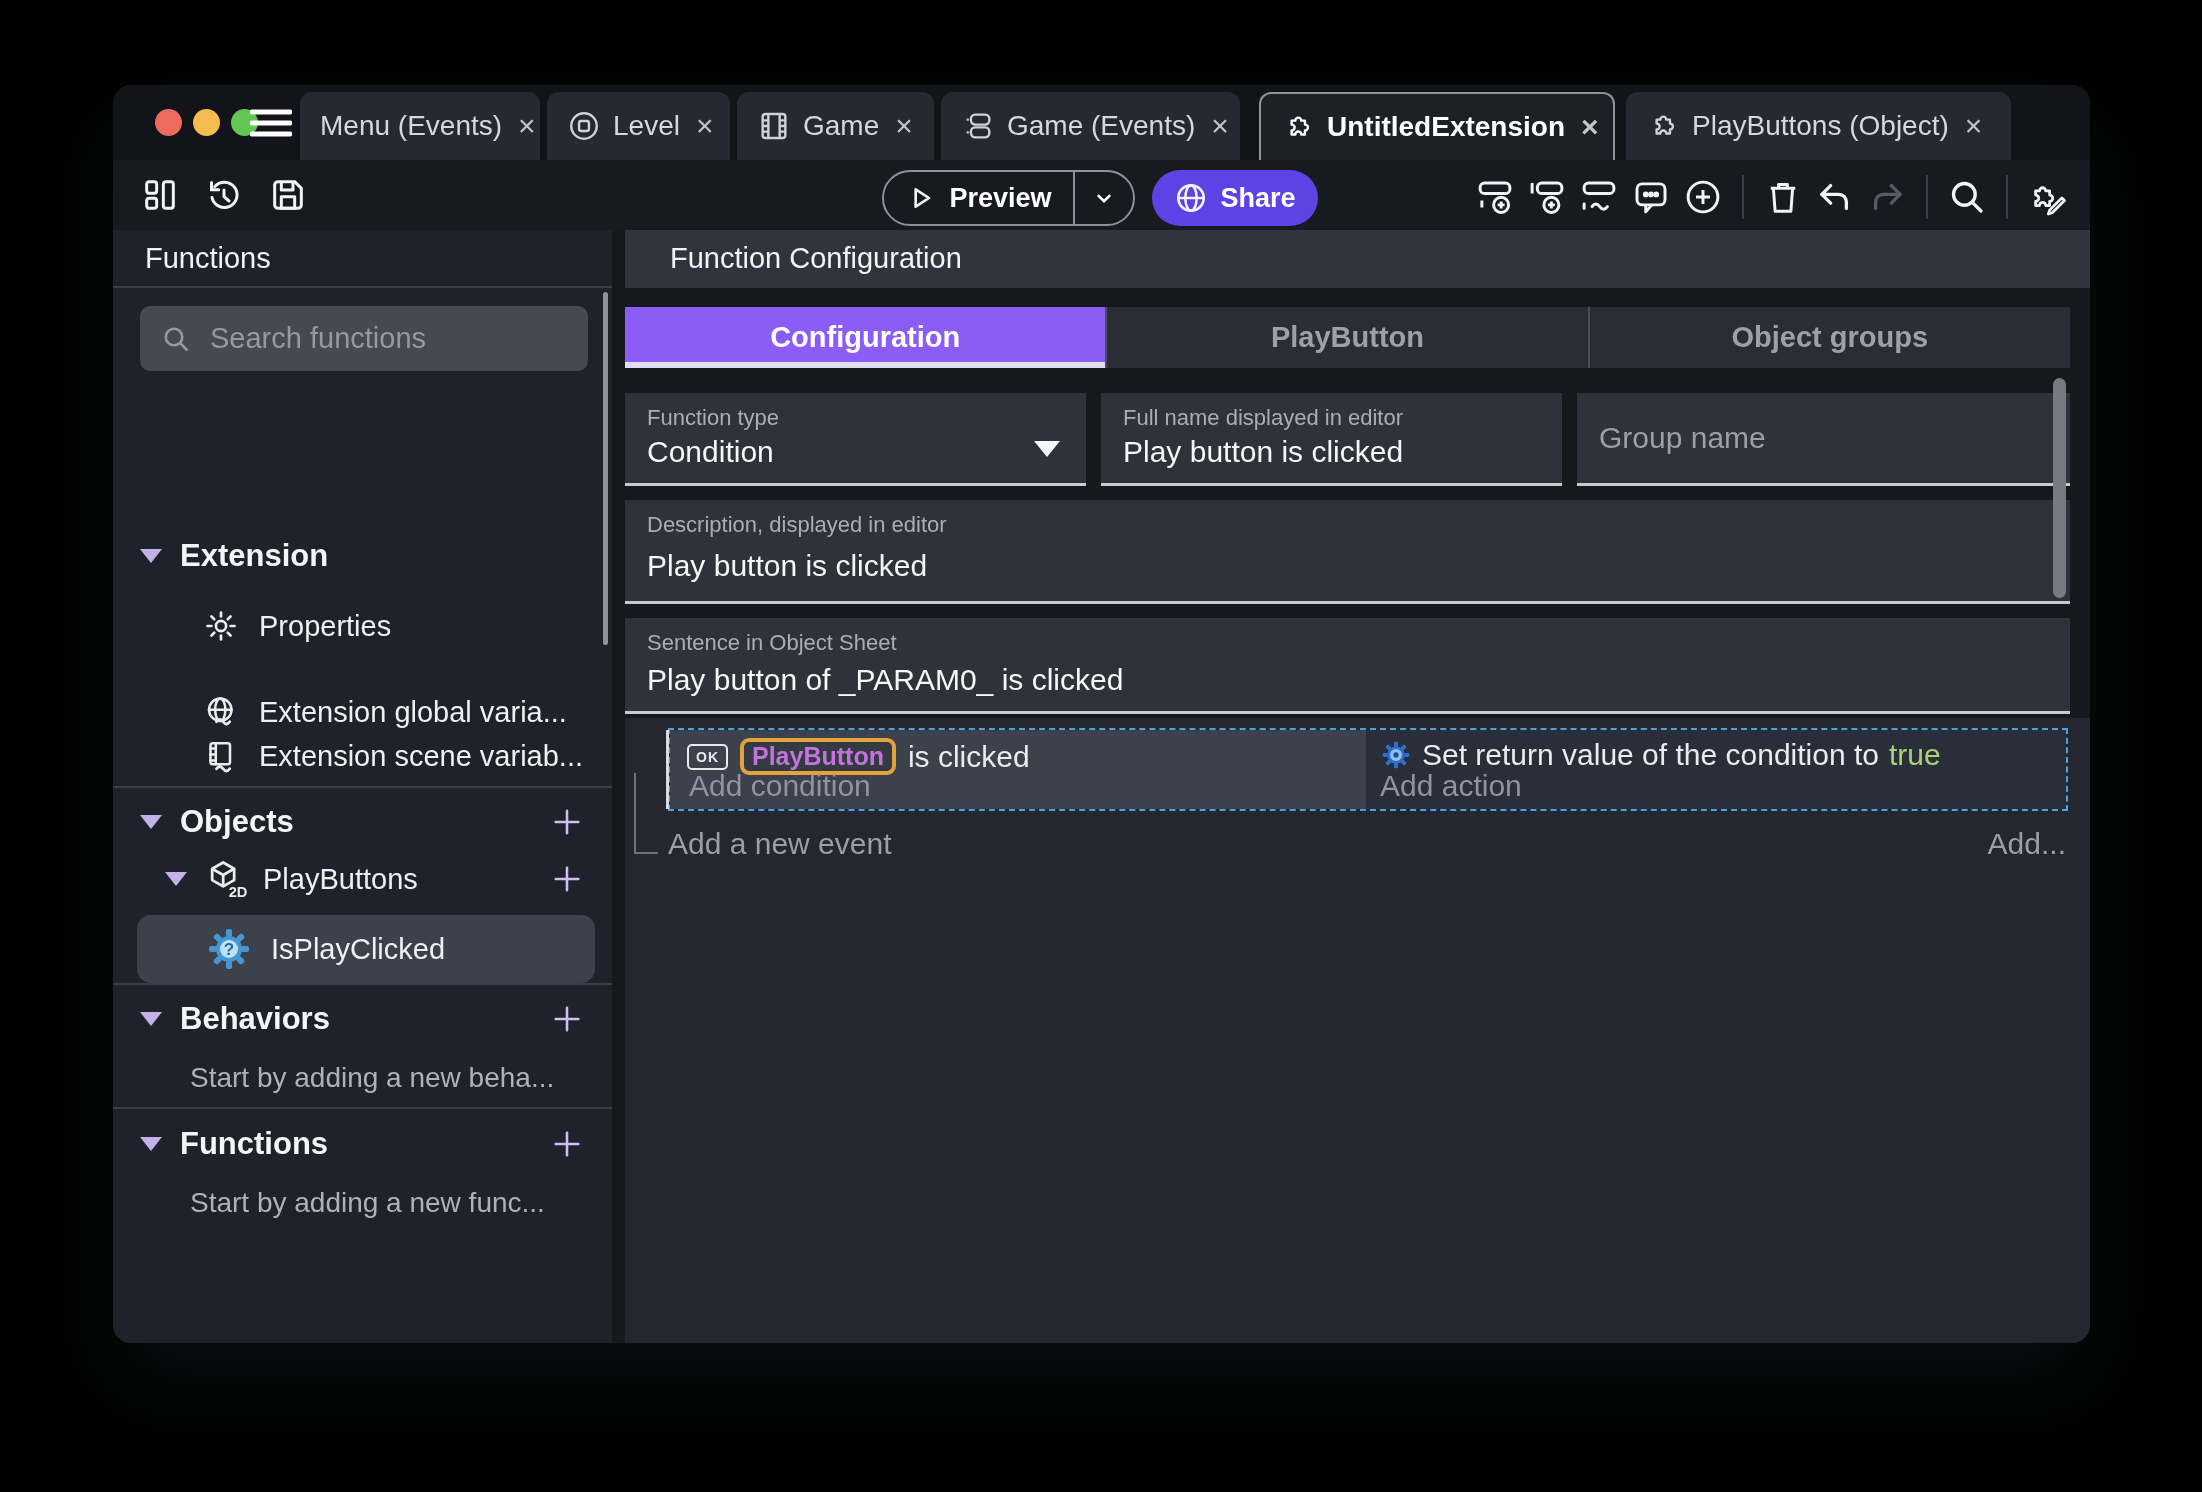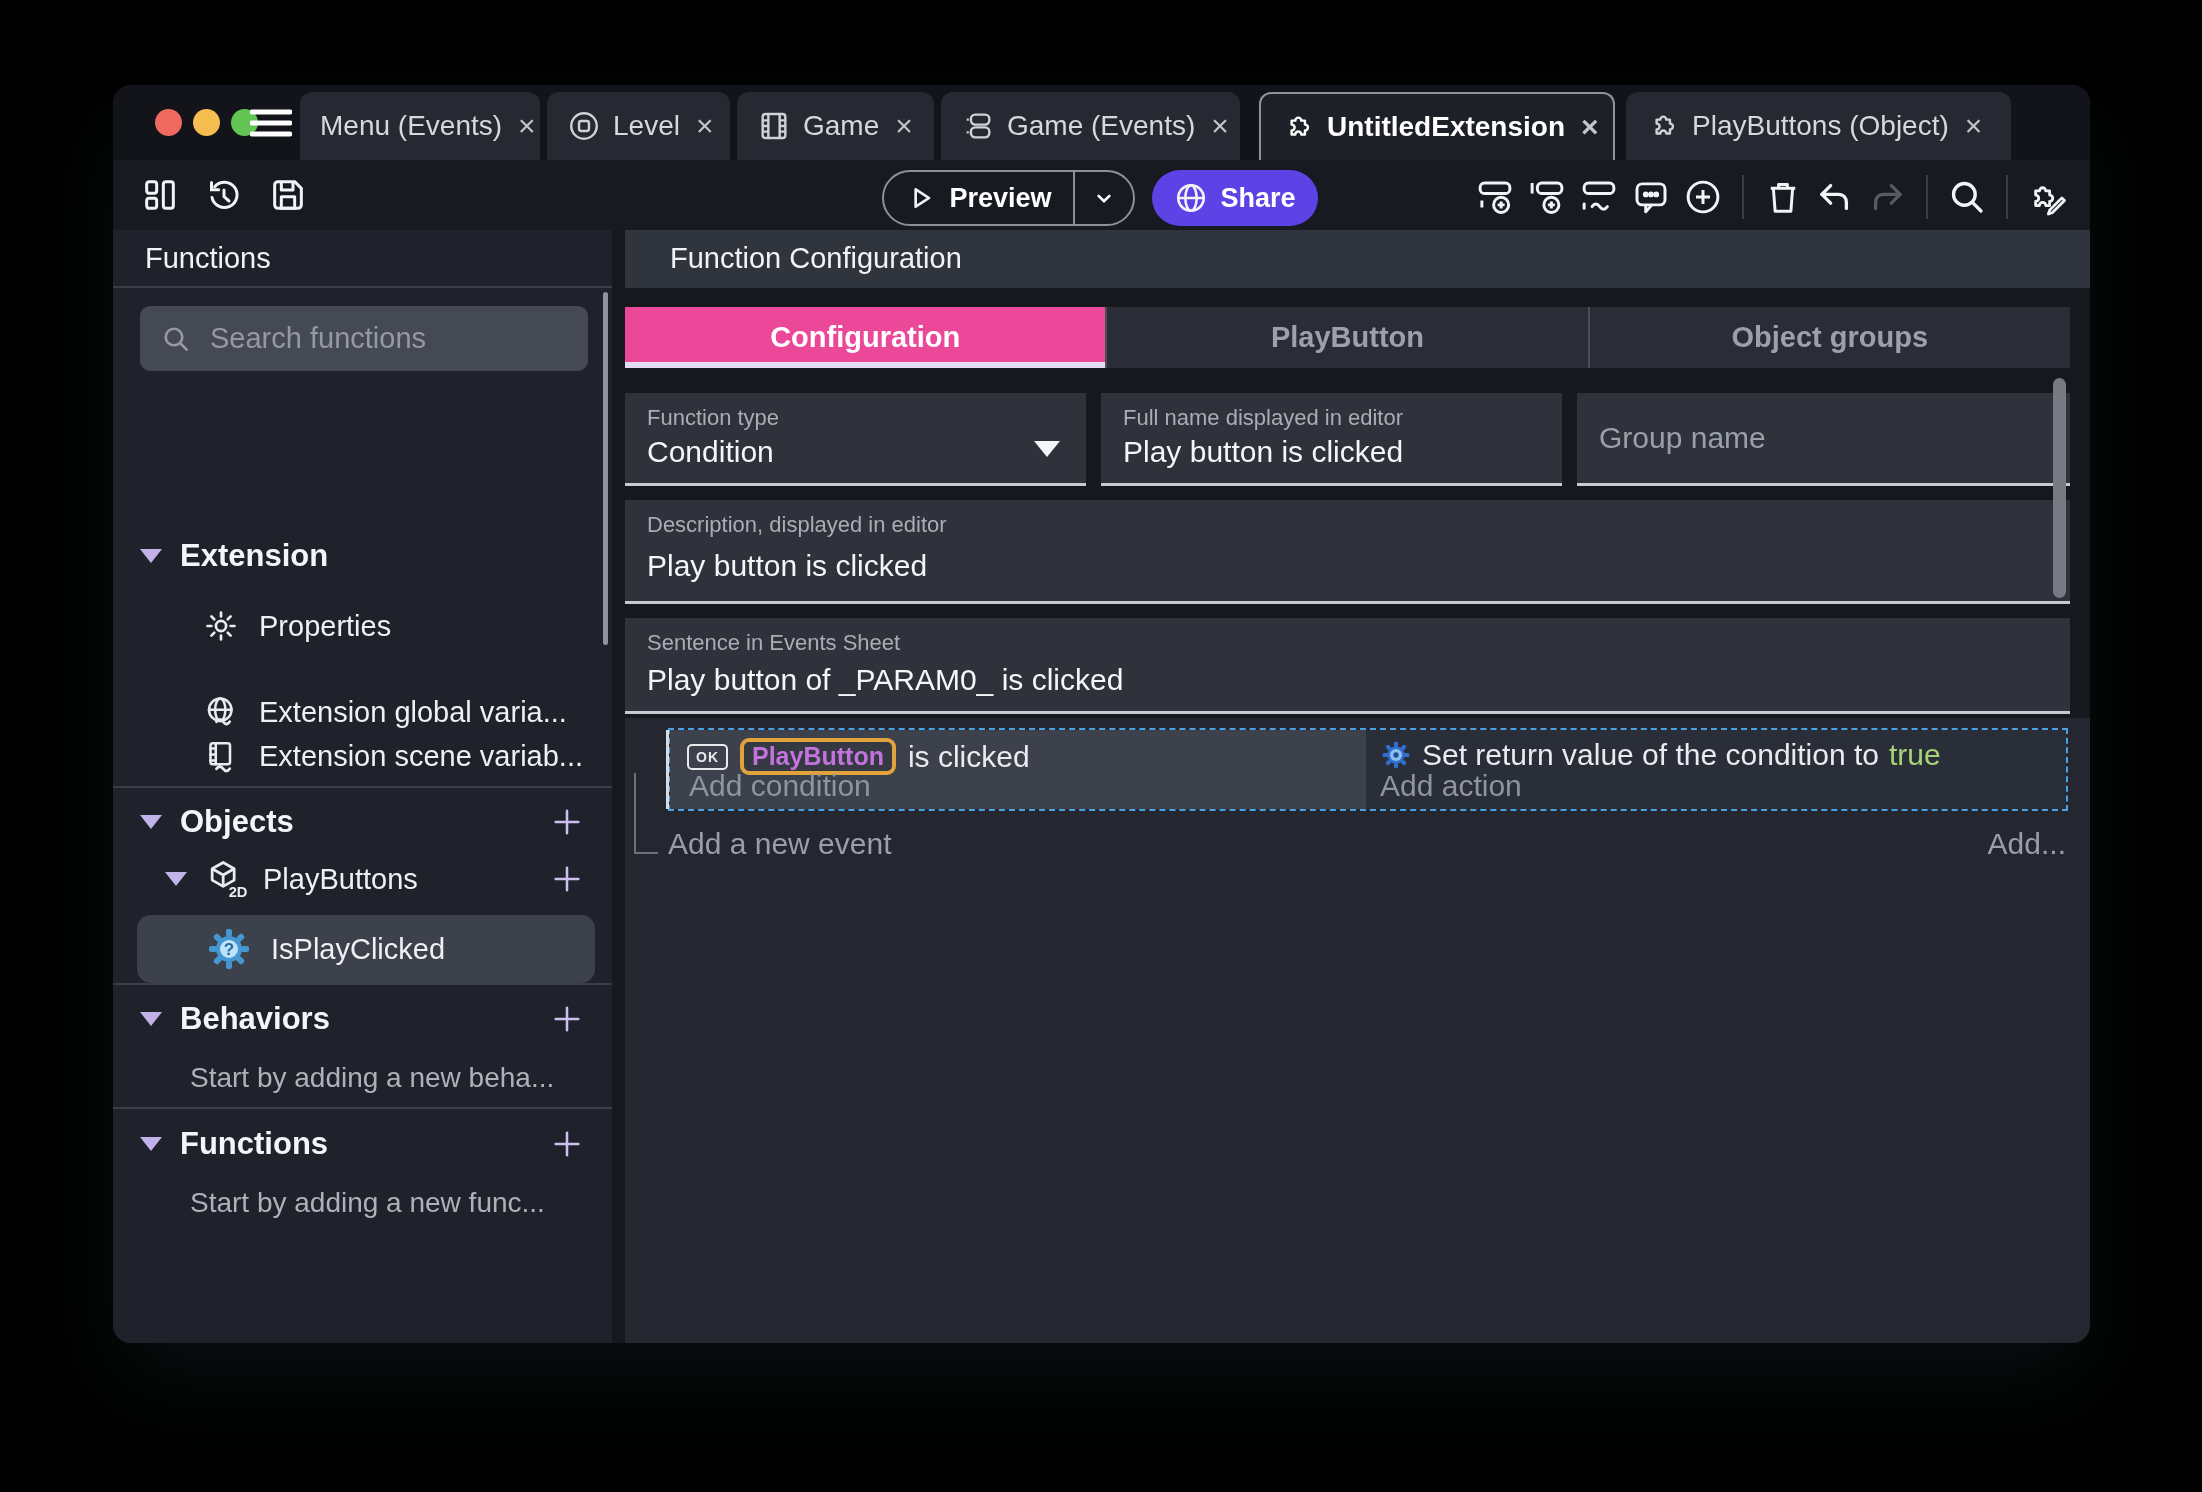--- a/index.html
+++ b/index.html
@@ -82,21 +82,21 @@
   
   .main-header{position:absolute;left:512px;top:145px;width:1465px;height:58px;background:#30343d;}
   .main-header span{position:absolute;left:26px;top:12px;font-size:29px;color:#f2f3f5;margin-left:19px;}
   .main-tabs{position:absolute;left:512px;top:222px;width:1445px;height:61px;display:flex;}
   .mtab{
     flex:1;background:#2a2d36;color:#9ca0a9;font-size:29px;font-weight:bold;
     display:flex;align-items:center;justify-content:center;position:relative;cursor:pointer;
     border-left:2px solid #4a4e58;box-sizing:border-box;
   }
   .mtab:first-child{border-left:none;}
-  .mtab.active{background:#ec4899;color:#fff;border-left:none;}
+  .mtab.active{background:#8b5cf6;color:#fff;border-left:none;}
   .mtab.active::after{content:"";position:absolute;left:0;bottom:0;width:100%;height:6px;background:#e3ddf3;}
   .field{
     position:absolute;background:#2f323b;border-bottom:3px solid #c7cad2;box-sizing:border-box;cursor:text;
   }
   .field .flabel{position:absolute;left:22px;top:12px;font-size:22px;color:#a9adb5;}
   .field .fvalue{position:absolute;left:22px;bottom:14px;font-size:30px;color:#f5f6f8;white-space:nowrap;}
   .field .fcaret{position:absolute;right:26px;bottom:26px;width:0;height:0;
     border-left:13px solid transparent;border-right:13px solid transparent;border-top:16px solid #f5f6f8;}
   .field input{
     position:absolute;left:22px;top:0;width:90%;height:100%;background:transparent;border:none;outline:none;
@@ -509,21 +509,21 @@
     <div class="field" style="left:1464px;top:308px;width:493px;height:93px;">
       <input type="text" placeholder="Group name" style="">
     </div>
 
     <div class="field" style="left:512px;top:415px;width:1445px;height:104px;">
       <span class="flabel">Description, displayed in editor</span>
       <span class="fvalue" style="bottom:18px;">Play button is clicked</span>
     </div>
 
     <div class="field" style="left:512px;top:533px;width:1445px;height:96px;">
-      <span class="flabel">Sentence in Events Sheet</span>
+      <span class="flabel">Sentence in Object Sheet</span>
       <span class="fvalue" style="bottom:14px;">Play button of _PARAM0_ is clicked</span>
     </div>
 
     <div class="main-scroll"></div>
 
     <div class="sheet">
       <div class="event-row">
         <div class="evt-bar"></div>
         <div class="conditions">
           <div class="cond-line">

